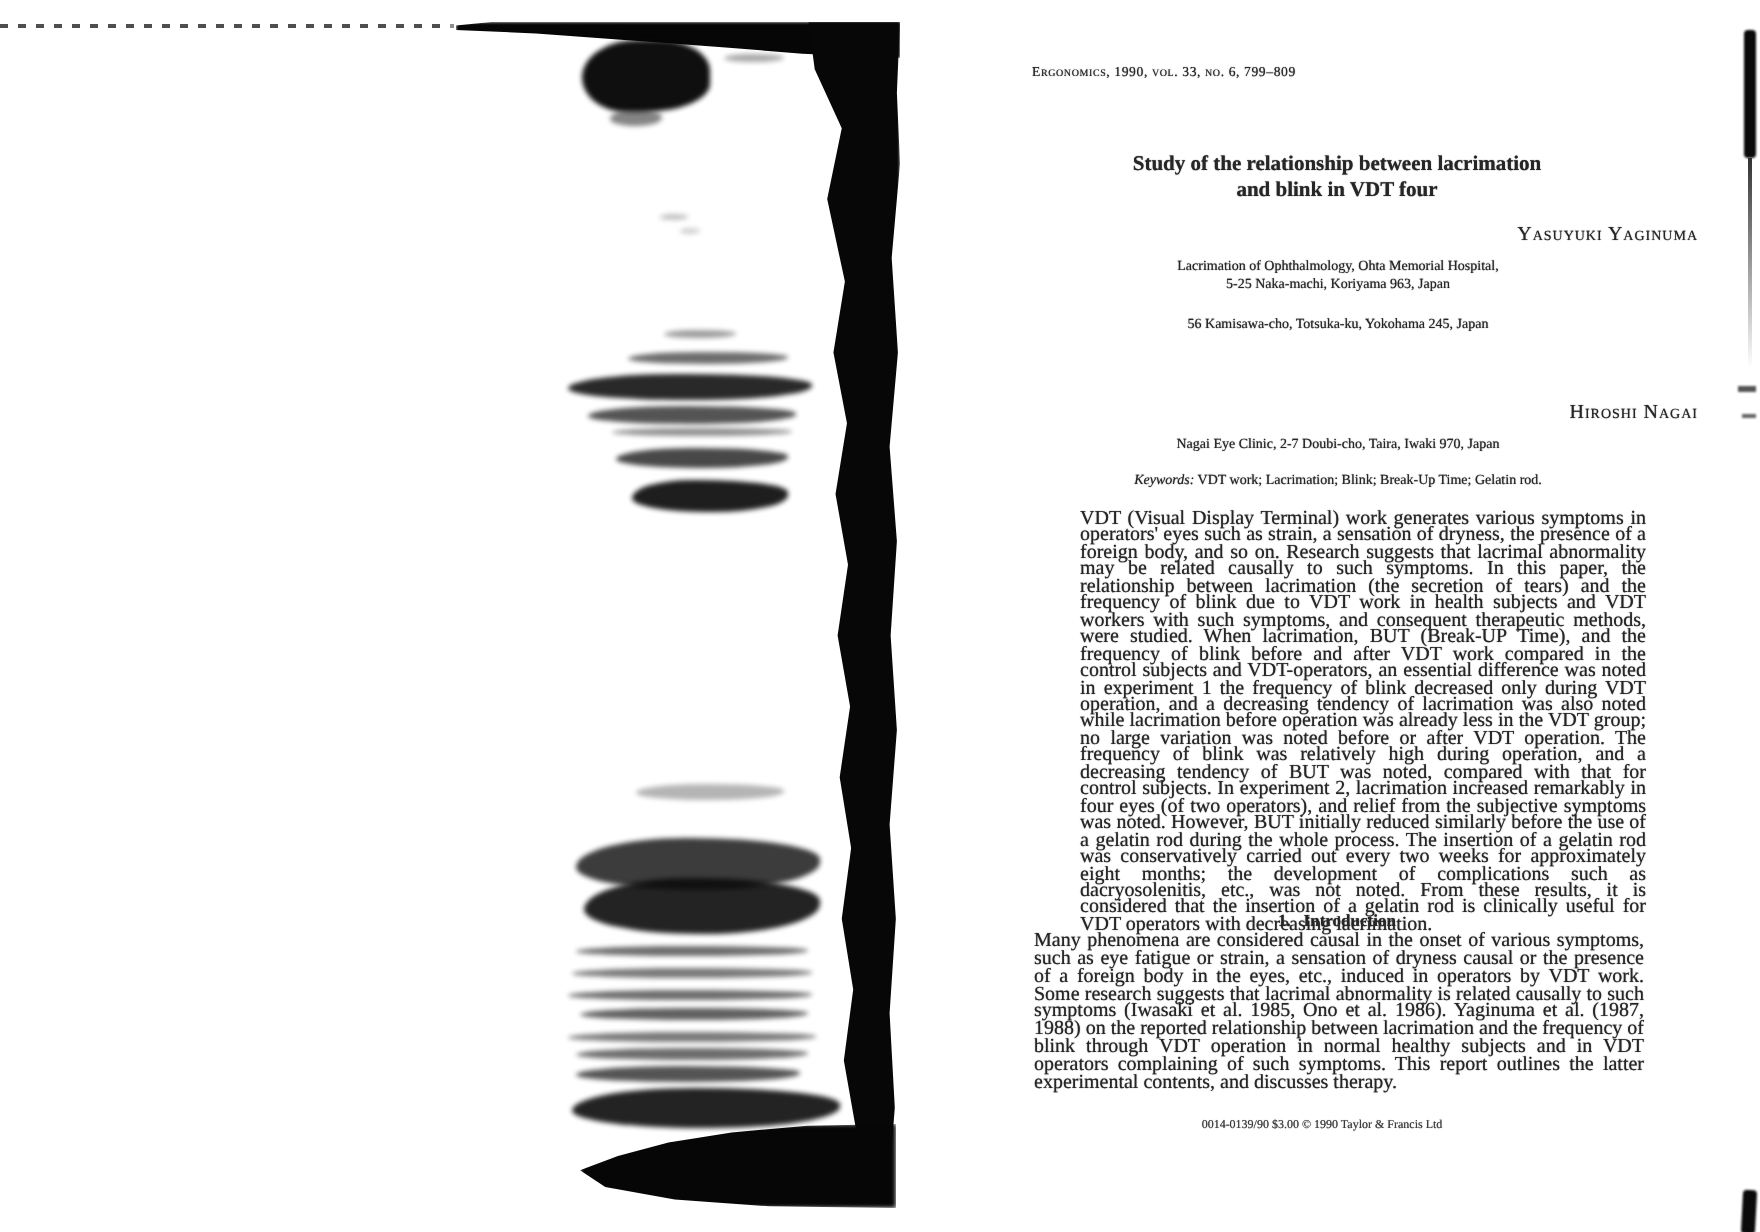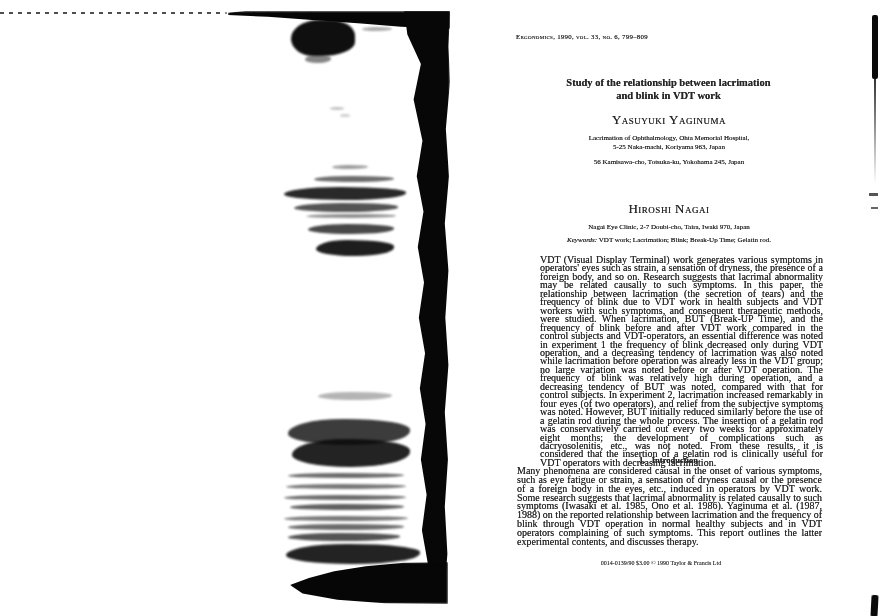--- a/index.html
+++ b/index.html
@@ -21,21 +21,21 @@
   .dotline{position:absolute;height:2px;background:repeating-linear-gradient(90deg,#222 0 4px,transparent 4px 9px);}
   .dotline2{position:absolute;height:2px;background:repeating-linear-gradient(90deg,#444 0 2px,transparent 2px 14px);}
 
   
   .page-right{position:absolute;left:449px;top:0;width:431px;height:616px;}
   .scantext{color:#262626;text-shadow:0 0 0.55px rgba(45,45,45,0.85);}
   .journal-header{position:absolute;left:67px;top:22px;font-size:6.8px;letter-spacing:.3px;font-variant:small-caps;white-space:nowrap;}
   .title{position:absolute;left:66px;top:66px;width:307px;margin:0;text-align:center;font-size:10.5px;line-height:12.5px;font-weight:bold;}
   .title span{display:block;}
   .author-block{position:absolute;left:40px;width:360px;text-align:center;}
-  .author-name{font-size:13px;font-variant:small-caps;letter-spacing:.5px;margin-bottom:6px;}
+  .author-name{font-size:10px;font-variant:small-caps;letter-spacing:.5px;margin-bottom:6px;text-align:right;}
   .affil{font-size:7px;line-height:9.3px;}
   .keywords{position:absolute;left:40px;top:225px;width:360px;text-align:center;font-size:7px;}
   .kw-label{font-style:italic;}
   .abstract{position:absolute;left:91px;top:245px;width:283px;font-size:10px;line-height:8.45px;text-align:justify;}
   .sec-heading{position:absolute;left:66px;top:444px;width:307px;text-align:center;font-size:8.5px;font-weight:bold;white-space:pre;}
   .intro{position:absolute;left:68px;top:456px;width:305px;font-size:10px;line-height:8.85px;text-align:justify;}
   .imprint{position:absolute;left:44px;top:549px;width:336px;text-align:center;font-size:6px;color:#3a3a3a;text-shadow:0 0 .4px rgba(60,60,60,.8);}
 </style>
 </head>
 <body>
@@ -83,21 +83,21 @@
   <div class="art" style="left:869px;top:182px;width:9px;height:3px;background:#555;filter:blur(.5px);"></div>
   <div class="art" style="left:871px;top:196px;width:7px;height:2px;background:#666;filter:blur(.4px);"></div>
   <div class="art" style="left:871px;top:584px;width:7px;height:22px;border-radius:2px;transform:rotate(3deg);filter:blur(.4px);"></div>
 
   <div class="page-right">
 
     <div class="journal-header scantext">Ergonomics, 1990, vol. 33, no. 6, 799–809</div>
 
     <h1 class="title scantext">
       <span>Study of the relationship between lacrimation</span>
-      <span>and blink in VDT work</span>
+      <span>and blink in VDT four</span>
     </h1>
 
     <div class="author-block scantext" style="top:101px;">
       <div class="author-name">Yasuyuki Yaginuma</div>
       <div class="affil">Lacrimation of Ophthalmology, Ohta Memorial Hospital,</div>
       <div class="affil">5-25 Naka-machi, Koriyama 963, Japan</div>
     </div>
 
     <div class="author-block scantext" style="top:147px;">
       <div class="affil">56 Kamisawa-cho, Totsuka-ku, Yokohama 245, Japan</div>

